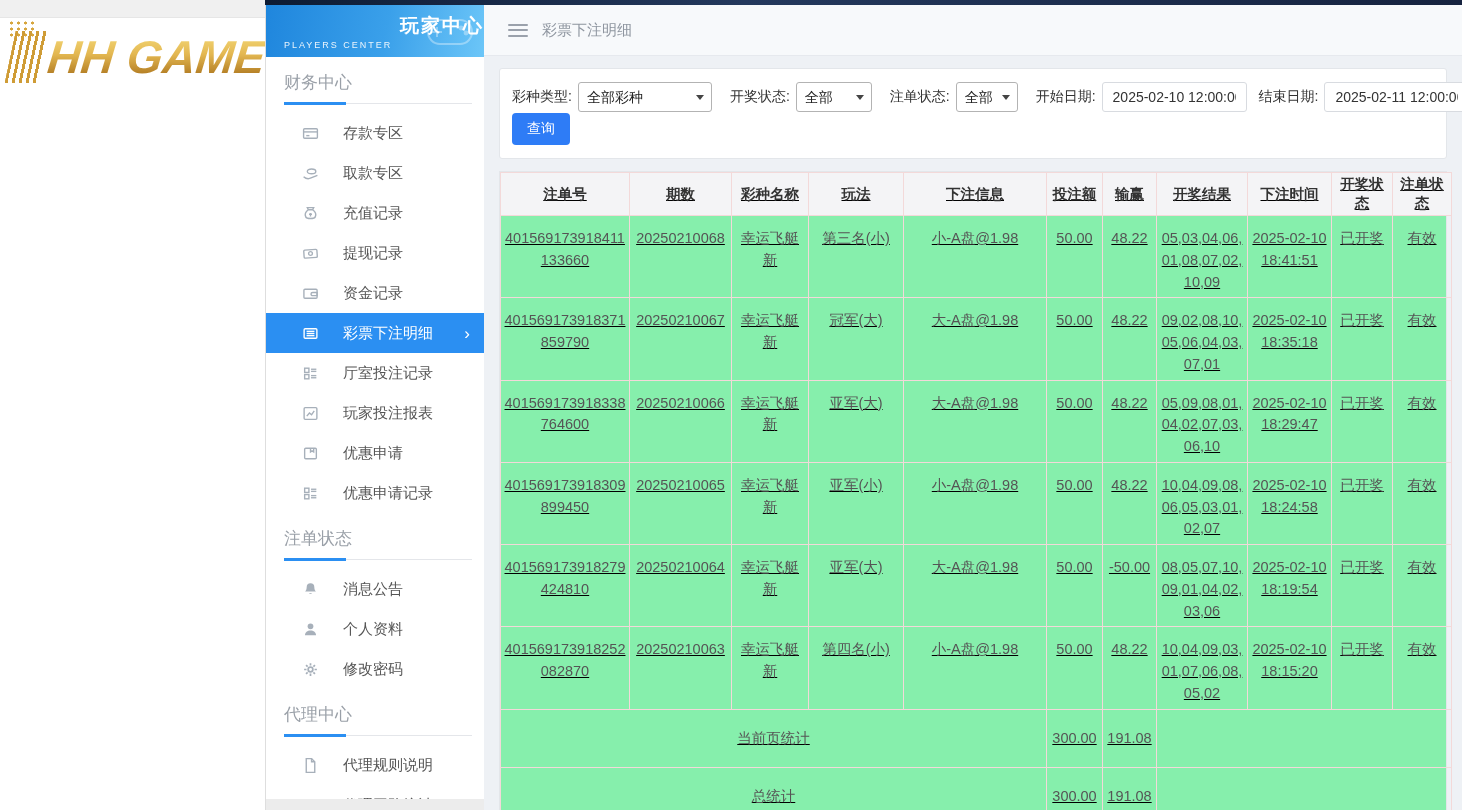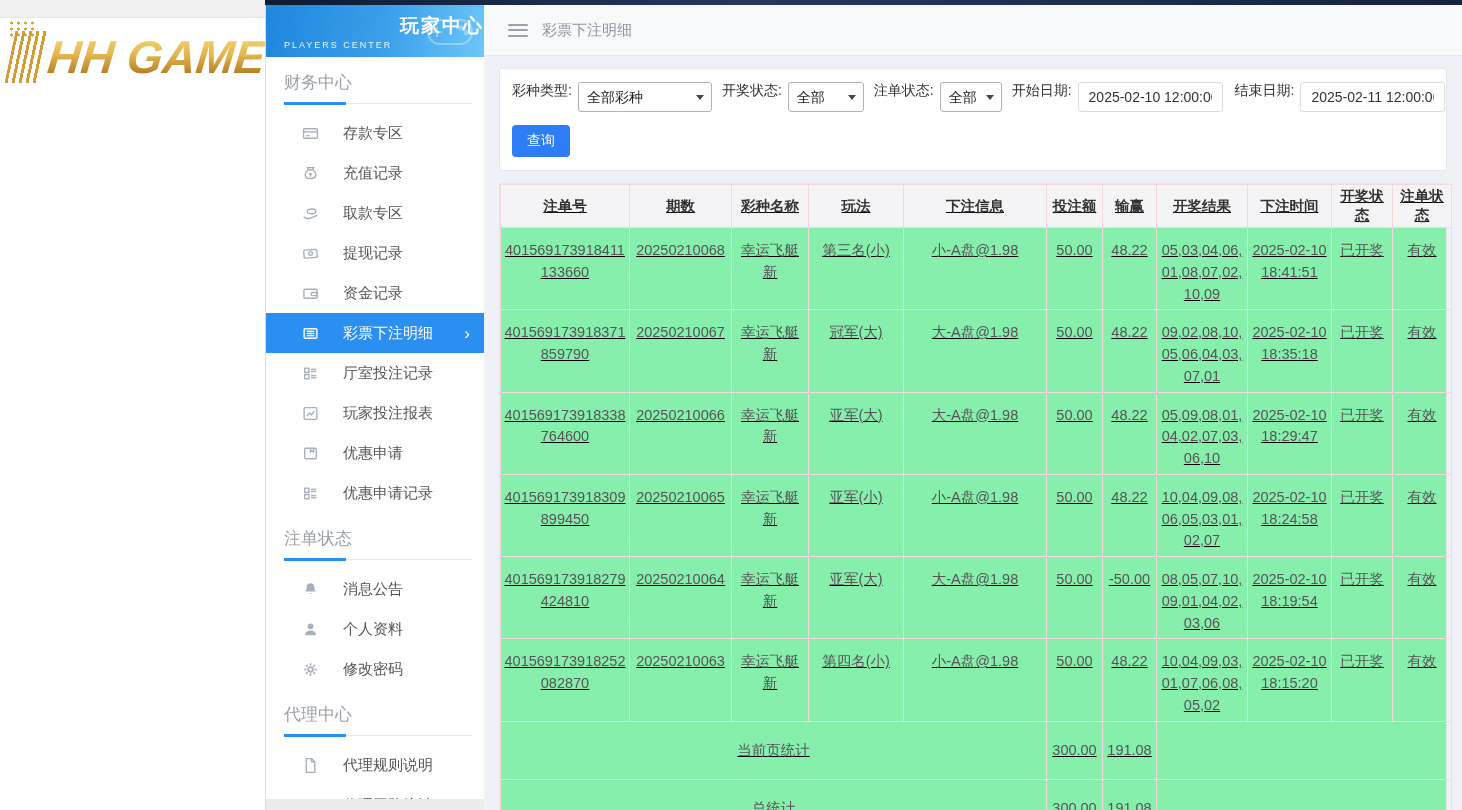--- a/index.html
+++ b/index.html
@@ -49,32 +49,32 @@
   .content { flex:1; display:flex; flex-direction:column; background:#eef1f5; padding-top:5px; min-width:0; }
   .topbar { height:51px; flex:none; background:#f7f9fb; border-bottom:1px solid #e6e9ee;
     display:flex; align-items:center; padding:0 24px; }
   .hamburger { width:20px; height:13px; display:flex; flex-direction:column; justify-content:space-between; cursor:pointer; }
   .hamburger span { height:2px; background:#9aa1ab; border-radius:1px; }
   .topbar-title { margin-left:14px; font-size:15px; color:#8f96a0; }
 
   .main { flex:1; padding:12px 15px; overflow:hidden; }
 
   .filter-panel { background:#fff; border:1px solid #e3e6ea; border-radius:3px; padding:13px 12px; }
-  .filter-row { display:flex; align-items:flex-start; }
+  .filter-row { display:flex; align-items:center; }
   .f-label { font-size:14px; color:#333; margin-right:6px; white-space:nowrap; }
   .sel { position:relative; display:inline-flex; align-items:center; border:1px solid #b3b3b3;
-    border-radius:3px; height:30px; background:#fff; margin-right:10px; }
+    border-radius:3px; height:30px; background:#fff; margin-right:18px; }
   .sel select { appearance:none; -webkit-appearance:none; border:none; background:transparent;
     font-size:14px; color:#222; padding:0 22px 0 8px; height:28px; outline:none; }
   .sel::after { content:""; position:absolute; right:7px; top:12px; pointer-events:none;
     border-left:4px solid transparent; border-right:4px solid transparent; border-top:5px solid #444; }
   .sel.w-lg select { width:132px; } .sel.w-md select { width:74px; } .sel.w-sm select { width:60px; }
   .date-input { height:30px; border:1px solid #d8dbe0; border-radius:3px; font-size:14px;
     color:#333; padding:0 10px; width:145px; margin-right:12px; outline:none; }
-  .btn-search { margin-top:13px; background:#2e7cf6; color:#fff; border:none; border-radius:4px;
+  .btn-search { margin-top:1px; background:#2e7cf6; color:#fff; border:none; border-radius:4px;
     font-size:14px; padding:7px 15px; cursor:pointer; }
 
   .table-panel { margin-top:12px; background:#86efac; border:1px solid #e3e6ea;text-decoration:underline; }
   table { width:100%; border-collapse:collapse; table-layout:fixed; font-size:14.5px; }
   th { background:#f4f4f6; color:#333; font-weight:bold; height:38px; border:1px solid #f3d9d9; padding:2px; }
   td { border:1px solid #f3d9d9; color:#555; text-align:center; vertical-align:top;
     padding:12px 3px 4px; word-break:break-all; line-height:1.5; }
   tr.data-row { height:76px; }
   tr.sum-row { height:38px; }
   tr.sum-row td { vertical-align:middle; padding:18px 3px; }
@@ -114,32 +114,32 @@
       <div class="sb-item">
         <span class="ic"><svg viewBox="0 0 16 16" width="17" height="17" fill="none" stroke="currentColor" stroke-width="1.3">
               <rect x="1.5" y="3.5" width="13" height="9" rx="1"></rect>
               <line x1="1.5" y1="6.5" x2="14.5" y2="6.5"></line>
               <line x1="4" y1="10" x2="7" y2="10"></line>
             </svg></span>
         <span>存款专区</span>
       </div>
       <div class="sb-item">
         <span class="ic"><svg viewBox="0 0 16 16" width="17" height="17" fill="none" stroke="currentColor" stroke-width="1.3">
+              <ellipse cx="9" cy="6" rx="4" ry="2.2"></ellipse>
+              <path d="M1.5 11c2.5 2.2 5 2.2 7 1.2l6-2.5"></path>
+            </svg></span>
+        <span>取款专区</span>
+      </div>
+      <div class="sb-item">
+        <span class="ic"><svg viewBox="0 0 16 16" width="17" height="17" fill="none" stroke="currentColor" stroke-width="1.3">
               <path d="M6 4.5 5 2.5h6l-1 2"></path>
               <path d="M6 4.5C3.3 6.4 2.6 9.2 3.5 11.2c.9 2 8.1 2 9 0 .9-2 .2-4.8-2.5-6.7Z"></path>
               <path d="M6.6 8.7h2.8M8 7.5v3.4"></path>
             </svg></span>
         <span>充值记录</span>
-      </div>
-      <div class="sb-item">
-        <span class="ic"><svg viewBox="0 0 16 16" width="17" height="17" fill="none" stroke="currentColor" stroke-width="1.3">
-              <ellipse cx="9" cy="6" rx="4" ry="2.2"></ellipse>
-              <path d="M1.5 11c2.5 2.2 5 2.2 7 1.2l6-2.5"></path>
-            </svg></span>
-        <span>取款专区</span>
       </div>
       <div class="sb-item">
         <span class="ic"><svg viewBox="0 0 16 16" width="17" height="17" fill="none" stroke="currentColor" stroke-width="1.3">
               <rect x="1.8" y="4.5" width="12.4" height="7.5" rx="1" transform="rotate(-4 8 8)"></rect>
               <circle cx="8" cy="8" r="1.8"></circle>
             </svg></span>
         <span>提现记录</span>
       </div>
       <div class="sb-item">
         <span class="ic"><svg viewBox="0 0 16 16" width="17" height="17" fill="none" stroke="currentColor" stroke-width="1.3">

